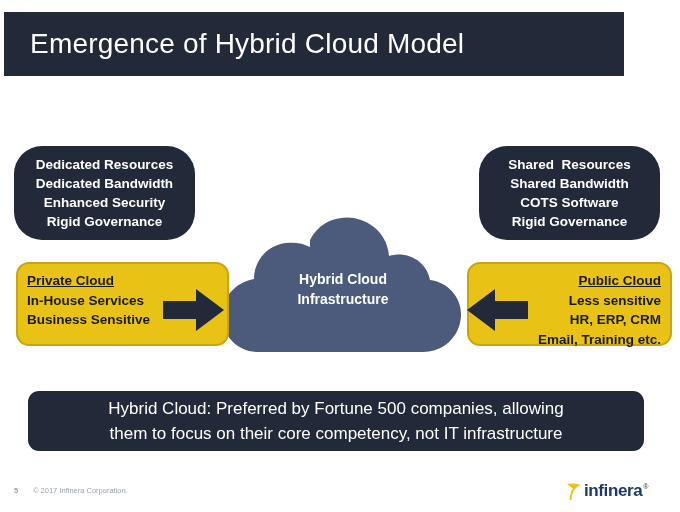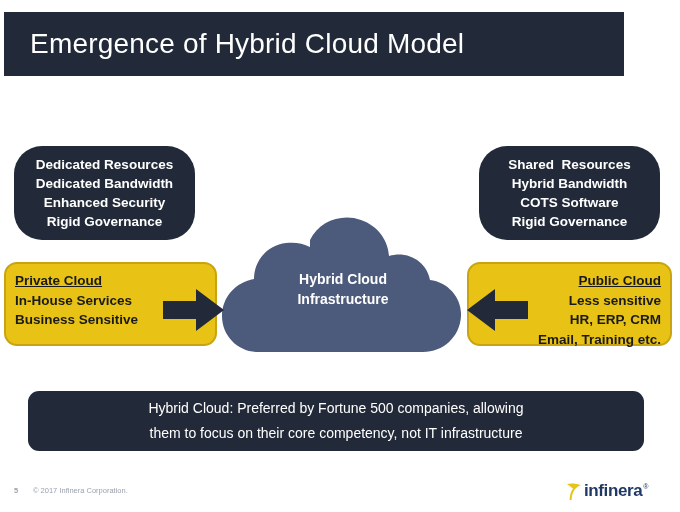--- a/index.html
+++ b/index.html
@@ -94,21 +94,21 @@
     border: 2px solid #C9A410;
     border-radius: 13px;
     height: 84px;
     box-sizing: border-box;
     color: #1A1A1A;
     font-size: 13.5px;
     font-weight: bold;
     line-height: 19.5px;
   }
   #private-cloud-box {
-    left: 4px;
+    left: 16px;
     top: 262px;
     width: 213px;
     padding: 7px 0 0 9px;
     text-align: left;
   }
   #public-cloud-box {
     left: 467px;
     top: 262px;
     width: 205px;
     padding: 7px 9px 0 0;
@@ -133,21 +133,21 @@
     top: 391px;
     width: 616px;
     height: 60px;
     background: #222938;
     border-radius: 11px;
     display: flex;
     flex-direction: column;
     justify-content: center;
     align-items: center;
     color: #ffffff;
-    font-size: 14px;
+    font-size: 17px;
     font-weight: 400;
     line-height: 25px;
     text-align: center;
   }
   .banner-line { white-space: nowrap; }
 
   
   #footer-page-number {
     position: absolute;
     left: 14px;
@@ -196,21 +196,21 @@
 
 <div id="left-attr-box" class="attr-box">
   <div class="attr-line">Dedicated Resources</div>
   <div class="attr-line">Dedicated Bandwidth</div>
   <div class="attr-line">Enhanced Security</div>
   <div class="attr-line">Rigid Governance</div>
 </div>
 
 <div id="right-attr-box" class="attr-box">
   <div class="attr-line">Shared  Resources</div>
-  <div class="attr-line">Hybrid Bandwidth</div>
+  <div class="attr-line">Shared Bandwidth</div>
   <div class="attr-line">COTS Software</div>
   <div class="attr-line">Rigid Governance</div>
 </div>
 
 <div id="cloud-wrap">
   <svg width="250" height="150" viewBox="0 0 250 150">
     <path d="M92,28 C101,9 124,1 143,8 C160,14 170,28 171,44
              C190,38 209,50 212,68
              C230,70 244,86 243,104
              C242,125 225,140 205,140

